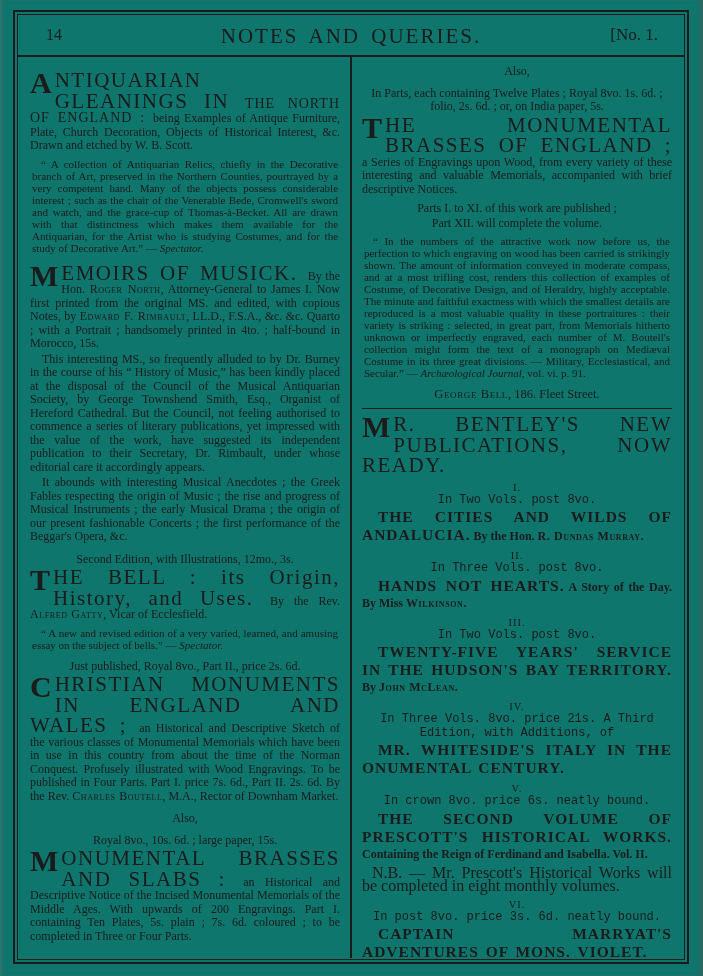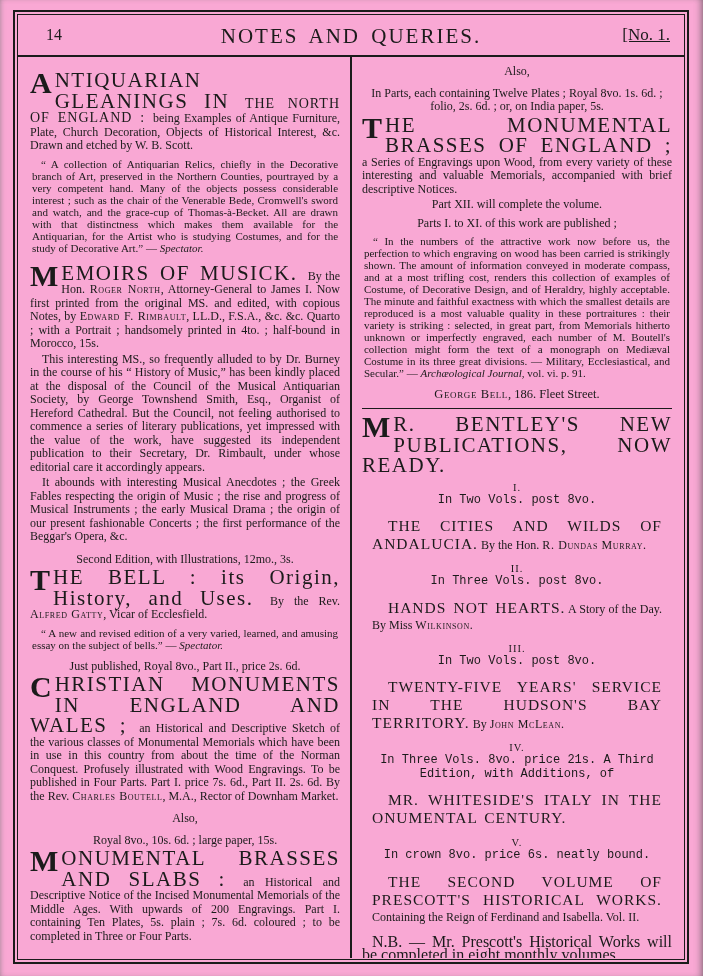--- a/index.html
+++ b/index.html
@@ -1,53 +1,53 @@
 <!DOCTYPE html>
 <html><head>
 <meta charset="utf-8">
 <style>
   html,body{margin:0;padding:0;background:#e9e7e1;}
   .page{
     position:relative;width:703px;height:976px;margin:0 auto;
-    background:#f9a8d4;color:#1b1b1b;
+    background:#0f766e;color:#1b1b1b;
     font-family:"Liberation Serif","DejaVu Serif",serif;
     box-shadow:inset -6px 0 8px -6px #555, inset 4px 0 6px -5px #777;
   }
   .frame{
     position:absolute;top:10px;left:13px;right:14px;bottom:12px;
     border:2px solid #1b1b1b;
   }
   .frame-inner{
     position:absolute;top:2px;left:2px;right:2px;bottom:2px;
     border:1px solid #1b1b1b;overflow:hidden;
   }
   .hdr{position:relative;height:40px;border-bottom:2px solid #1b1b1b;}
   .hdr .pnum{position:absolute;left:28px;top:11px;font-size:16px;}
   .hdr .ptitle{position:absolute;left:0;right:0;top:9px;text-align:center;font-size:21px;letter-spacing:2px;word-spacing:4px;}
-  .hdr .pissue{position:absolute;right:14px;top:10px;font-size:17px;text-decoration:underline;}
+  .hdr .pissue{position:absolute;right:26px;top:10px;font-size:17px;}
   .cols{display:flex;height:calc(100% - 43px);}
   .col{width:320px;padding:4px 10px 0 12px;overflow:hidden;}
   .col.right{padding:4px 12px 0 10px;}
   .vrule{width:2px;background:#1b1b1b;}
   .sect{margin-top:9px;}
   .pre{text-align:center;font-size:12px;margin:8px 4px 1px;line-height:13.5px;}
   .lead{font-size:12px;line-height:13.5px;text-align:justify;margin:0;}
   .lead .dropcap{float:left;font-size:30px;line-height:24px;font-weight:bold;padding:1px 3px 0 0;}
   .head{font-size:21px;letter-spacing:1.5px;word-spacing:3px;line-height:20px;}
   .head2{font-size:14px;letter-spacing:1px;word-spacing:2px;}
   p.body{font-size:12px;line-height:13.5px;text-align:justify;text-indent:12px;margin:2px 0 0;}
   .quote{font-size:11px;line-height:12px;text-align:justify;text-indent:9px;margin:5px 2px 0;}
   .sc{font-variant:small-caps;letter-spacing:.6px;}
   .it{font-style:italic;}
   .cline{text-align:center;font-size:12px;line-height:14px;margin:1px 0;}
   .imprint{text-align:center;font-size:12.5px;margin:8px 0 6px;}
   .colrule{border-top:1.5px solid #1b1b1b;margin:4px 0 2px;}
   .numeral{text-align:center;font-size:10.5px;margin:6px 0 1px;letter-spacing:1px;}
   .fmt{text-align:center;font-size:12px;line-height:13.5px;margin:0 0 1px;font-family:Liberation Mono, monospace;}
-  .bitem p.entry{font-size:12px;line-height:16px;text-align:justify;text-indent:16px;margin:10px;}
+  .bitem p.entry{font-size:12px;line-height:16px;text-align:justify;text-indent:16px;margin:0;font-weight:bold;}
   .btitle{font-size:15.5px;letter-spacing:1px;word-spacing:2px;line-height:17px;}
   .note{font-size:16px;line-height:13.5px;text-align:justify;text-indent:10px;margin:4px 0 0;}
   .pubblock{text-align:center;font-size:12.5px;line-height:15px;margin-top:6px;}
   .dateline{font-size:12.5px;margin-top:5px;text-indent:6px;}
 </style>
 </head>
 <body>
 
 <div class="page">
   <div class="frame">
@@ -94,22 +94,22 @@
         </div>
 
         <div class="vrule"></div>
 
         <div class="col right">
 
           <div class="sect" style="margin-top:4px;">
             <p class="pre" style="margin-top:2px;">Also,</p>
             <p class="pre">In Parts, each containing Twelve Plates ; Royal 8vo. 1s. 6d. ; folio, 2s. 6d. ; or, on India paper, 5s.</p>
             <p class="lead"><span class="dropcap">T</span><span class="head">HE MONUMENTAL BRASSES OF ENGLAND ; </span><span>a Series of Engravings upon Wood, from every variety of these interesting and valuable Memorials, accompanied with brief descriptive Notices.</span></p>
+            <p class="cline" style="margin-top:5px;">Parts I. to XI. of this work are published ;</p>
             <p class="cline">Part XII. will complete the volume.</p>
-            <p class="cline" style="margin-top:5px;">Parts I. to XI. of this work are published ;</p>
             <p class="quote"><span>“ In the numbers of the attractive work now before us, the perfection to which engraving on wood has been carried is strikingly shown.  The amount of information conveyed in moderate compass, and at a most trifling cost, renders this collection of examples of Costume, of Decorative Design, and of Heraldry, highly acceptable.  The minute and faithful exactness with which the smallest details are reproduced is a most valuable quality in these portraitures : their variety is striking : selected, in great part, from Memorials hitherto unknown or imperfectly engraved, each number of M. Boutell's collection might form the text of a monograph on Mediæval Costume in its three great divisions. — Military, Ecclesiastical, and Secular.” — </span><span class="it">Archæological Journal,</span><span> vol. vi. p. 91.</span></p>
             <p class="imprint"><span class="sc">George Bell</span><span>, 186. Fleet Street.</span></p>
           </div>
 
           <div class="colrule"></div>
 
           <div class="sect" style="margin-top:5px;">
             <p class="lead"><span class="dropcap">M</span><span class="head">R. BENTLEY'S NEW PUBLICATIONS, NOW READY.</span></p>
 
             <div class="bitem">

